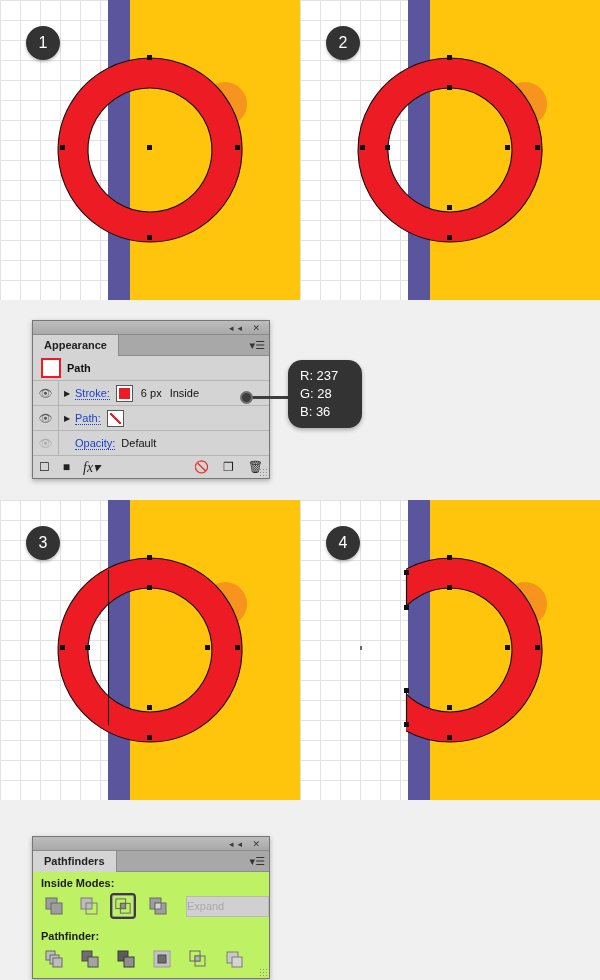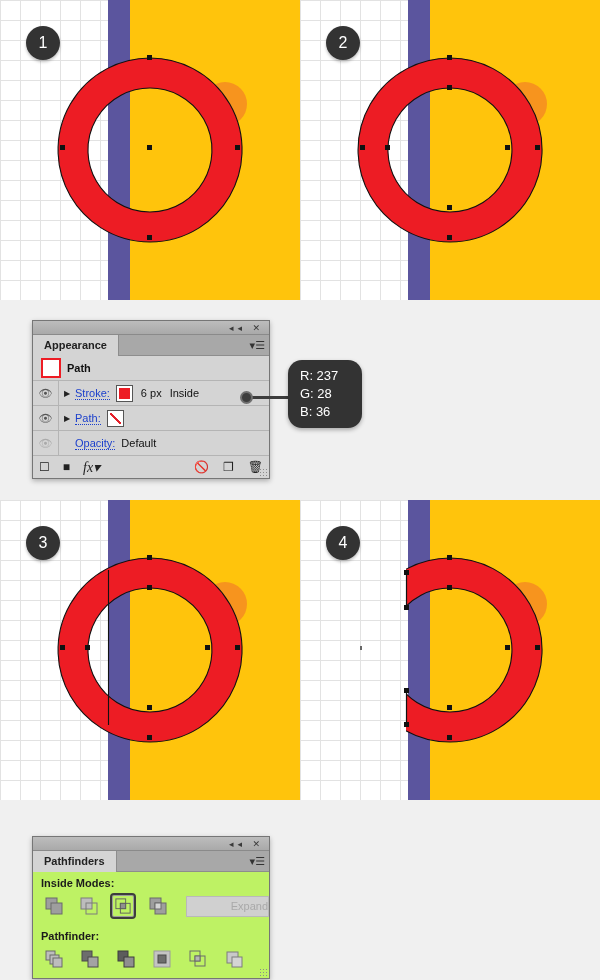--- a/index.html
+++ b/index.html
@@ -206,21 +206,21 @@
   }
   .pf-row2 .pf-btn { margin-right: 10px; }
   .expand-btn {
     margin-left: 6px;
     width: 84px; height: 21px;
     border: 1px solid #b9b9b9;
     background: #d0d0d0;
     color: #a9a9a9;
     font-size: 11px;
     line-height: 19px;
-    text-align: right;
+    text-align: left;
   }
 </style>
 </head>
 <body>
 
 <div id="page">
 
   <div class="artboard ab1">
     <div class="band-purple"></div>
     <div class="band-yellow"></div>

